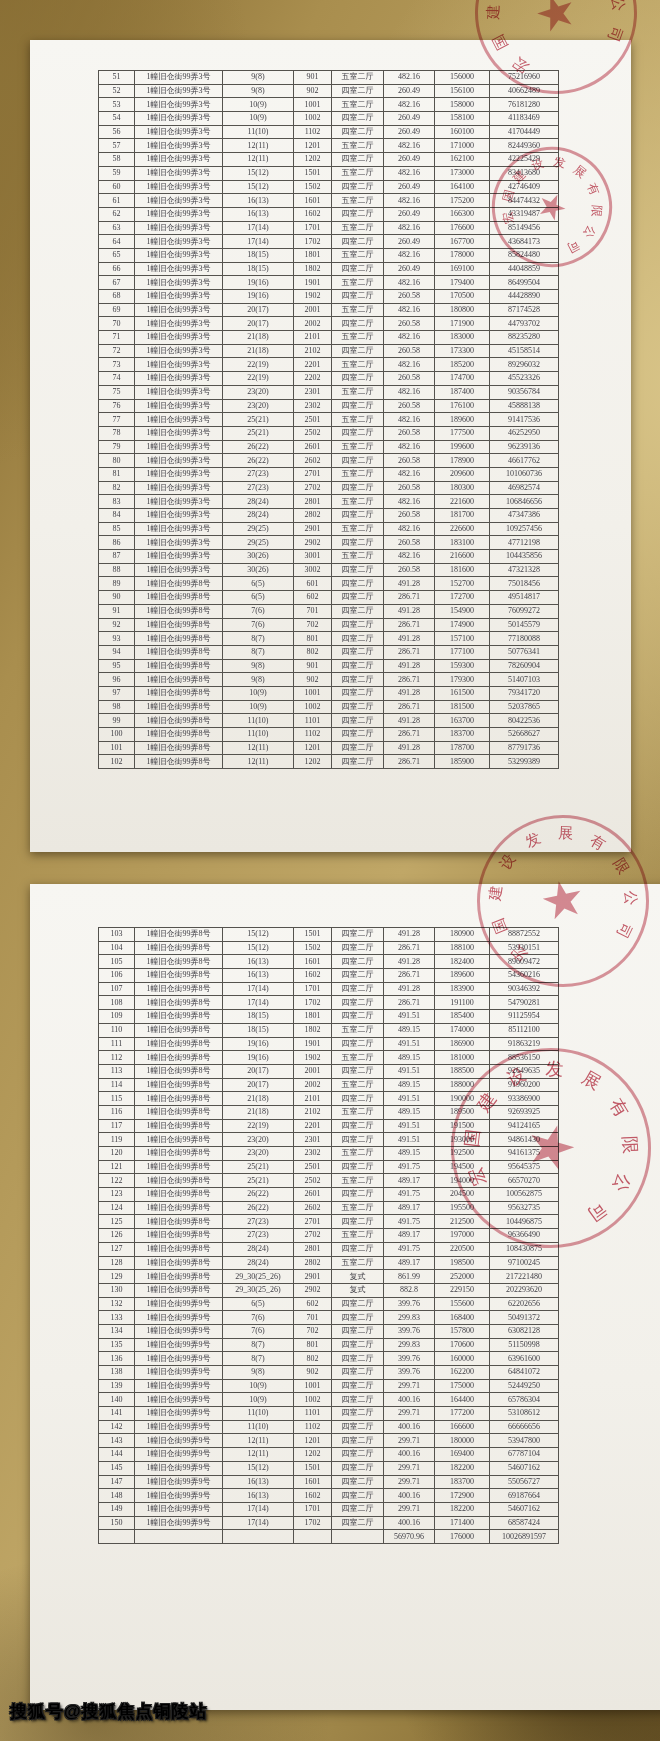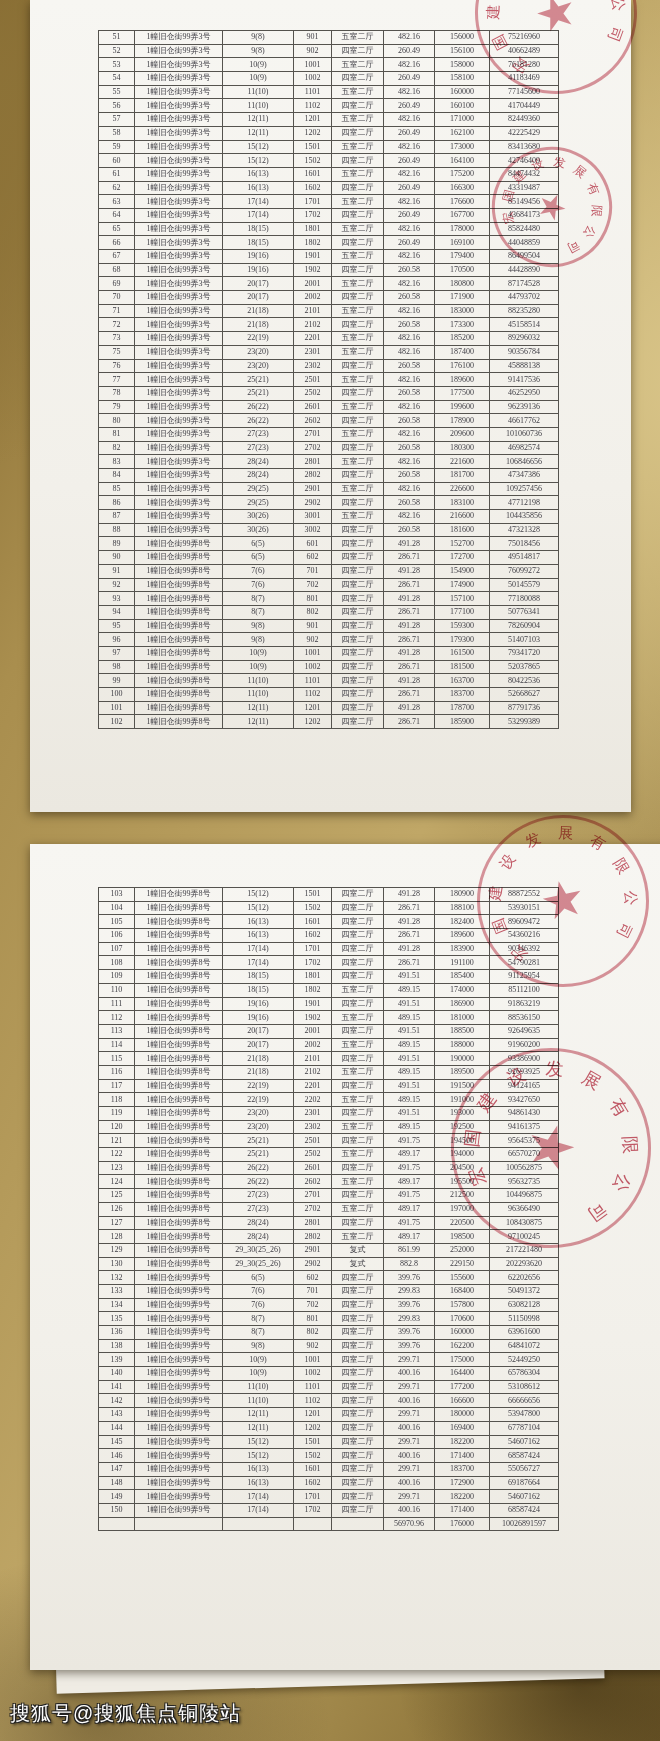--- a/index.html
+++ b/index.html
@@ -6,42 +6,42 @@
   body{width:660px;height:1741px;position:relative;overflow:hidden;
        font-family:"Liberation Serif","DejaVu Serif",serif;background:#9c8146;}
   .bg{position:absolute;inset:0;
       background:
         radial-gradient(260px 180px at 88% 97%, rgba(40,28,8,.45), transparent 70%),
         radial-gradient(340px 240px at 14% 99%, rgba(52,38,12,.38), transparent 70%),
         radial-gradient(520px 720px at 104% 22%, #d8c488, transparent 75%),
         radial-gradient(420px 520px at -6% 6%, #8d7338, transparent 70%),
         linear-gradient(115deg,#84682f 0%,#a98e4e 22%,#c0a767 55%,#937a3e 85%,#6f5929 100%);}
   .paper{position:absolute;background:linear-gradient(180deg,#f7f6f2 0%,#f2f0ea 60%,#ebe8e0 100%);
-         box-shadow:0 3px 9px rgba(30,20,5,.5);}
+         box-shadow:0 3px 9px rgba(30,20,5,.5);margin-top:40px;}
   #page1{left:30px;top:0;width:601px;height:812px;}
   #page2{left:30px;top:844px;width:660px;height:826px;}
   .flap{position:absolute;left:56px;top:1640px;width:548px;height:46px;background:#efece4;
         transform:rotate(-1.6deg);box-shadow:0 3px 7px rgba(30,20,5,.45);}
   table{border-collapse:collapse;table-layout:fixed;position:absolute;left:68px;width:460px;
         background:transparent;}
   #t1{top:30px;}
   #t2{top:43px;}
   td{border:1px solid #55534e;font-size:8px;color:#3e3d44;text-align:center;
      padding:0;height:12.7px;line-height:1;overflow:hidden;white-space:nowrap;}
   .c0{width:36px}.c1{width:88px}.c2{width:71px}.c3{width:38px}
   .c4{width:52px}.c5{width:51px}.c6{width:55px}.c7{width:69px}
   .stamp{position:absolute;border-radius:50%;border:3px solid rgba(186,48,68,.5);
          mix-blend-mode:multiply;z-index:5;}
   .stamp .sc{position:absolute;left:50%;top:50%;width:16px;height:16px;margin:-8px 0 0 -8px;
              color:rgba(186,48,68,.78);text-align:center;line-height:16px;}
   .stamp .star{position:absolute;left:50%;top:50%;transform:translate(-50%,-52%);
                color:rgba(186,48,68,.55);}
   #wm{position:absolute;left:10px;top:1700px;z-index:9;
-      font-family:"Liberation Sans","DejaVu Sans",sans-serif;font-weight:normal;font-size:20px;
-      color:#ffffff;letter-spacing:1px;
+      font-family:"Liberation Sans","DejaVu Sans",sans-serif;font-weight:bold;font-size:17px;
+      color:#000000;letter-spacing:1px;
       text-shadow:-1px -1px 0 #222,1px -1px 0 #222,-1px 1px 0 #222,1px 1px 0 #222,2px 2px 3px #000;}
 </style>
 </head>
 <body>
 
 <div class="bg"></div>
 
 <div class="flap"></div>
 
 <div class="paper" id="page1">
@@ -91,30 +91,20 @@
           <td>54</td>
           <td>1幢旧仓街99弄3号</td>
           <td>10(9)</td>
           <td>1002</td>
           <td>四室二厅</td>
           <td>260.49</td>
           <td>158100</td>
           <td>41183469</td>
         </tr>
         <tr>
-          <td>55</td>
-          <td>1幢旧仓街99弄3号</td>
-          <td>11(10)</td>
-          <td>1101</td>
-          <td>五室二厅</td>
-          <td>482.16</td>
-          <td>160000</td>
-          <td>77145600</td>
-        </tr>
-        <tr>
           <td>56</td>
           <td>1幢旧仓街99弄3号</td>
           <td>11(10)</td>
           <td>1102</td>
           <td>四室二厅</td>
           <td>260.49</td>
           <td>160100</td>
           <td>41704449</td>
         </tr>
         <tr>
@@ -279,20 +269,30 @@
         </tr>
         <tr>
           <td>73</td>
           <td>1幢旧仓街99弄3号</td>
           <td>22(19)</td>
           <td>2201</td>
           <td>五室二厅</td>
           <td>482.16</td>
           <td>185200</td>
           <td>89296032</td>
+        </tr>
+        <tr>
+          <td>74</td>
+          <td>1幢旧仓街99弄3号</td>
+          <td>22(19)</td>
+          <td>2202</td>
+          <td>四室二厅</td>
+          <td>260.58</td>
+          <td>174700</td>
+          <td>45523326</td>
         </tr>
         <tr>
           <td>75</td>
           <td>1幢旧仓街99弄3号</td>
           <td>23(20)</td>
           <td>2301</td>
           <td>五室二厅</td>
           <td>482.16</td>
           <td>187400</td>
           <td>90356784</td>
@@ -728,30 +728,20 @@
           <td>117</td>
           <td>1幢旧仓街99弄8号</td>
           <td>22(19)</td>
           <td>2201</td>
           <td>四室二厅</td>
           <td>491.51</td>
           <td>191500</td>
           <td>94124165</td>
         </tr>
         <tr>
-          <td>118</td>
-          <td>1幢旧仓街99弄8号</td>
-          <td>22(19)</td>
-          <td>2202</td>
-          <td>五室二厅</td>
-          <td>489.15</td>
-          <td>191000</td>
-          <td>93427650</td>
-        </tr>
-        <tr>
           <td>119</td>
           <td>1幢旧仓街99弄8号</td>
           <td>23(20)</td>
           <td>2301</td>
           <td>四室二厅</td>
           <td>491.51</td>
           <td>193000</td>
           <td>94861430</td>
         </tr>
         <tr>
@@ -986,30 +976,20 @@
         </tr>
         <tr>
           <td>145</td>
           <td>1幢旧仓街99弄9号</td>
           <td>15(12)</td>
           <td>1501</td>
           <td>四室二厅</td>
           <td>299.71</td>
           <td>182200</td>
           <td>54607162</td>
-        </tr>
-        <tr>
-          <td>146</td>
-          <td>1幢旧仓街99弄9号</td>
-          <td>15(12)</td>
-          <td>1502</td>
-          <td>四室二厅</td>
-          <td>400.16</td>
-          <td>171400</td>
-          <td>68587424</td>
         </tr>
         <tr>
           <td>147</td>
           <td>1幢旧仓街99弄9号</td>
           <td>16(13)</td>
           <td>1601</td>
           <td>四室二厅</td>
           <td>299.71</td>
           <td>183700</td>
           <td>55056727</td>

